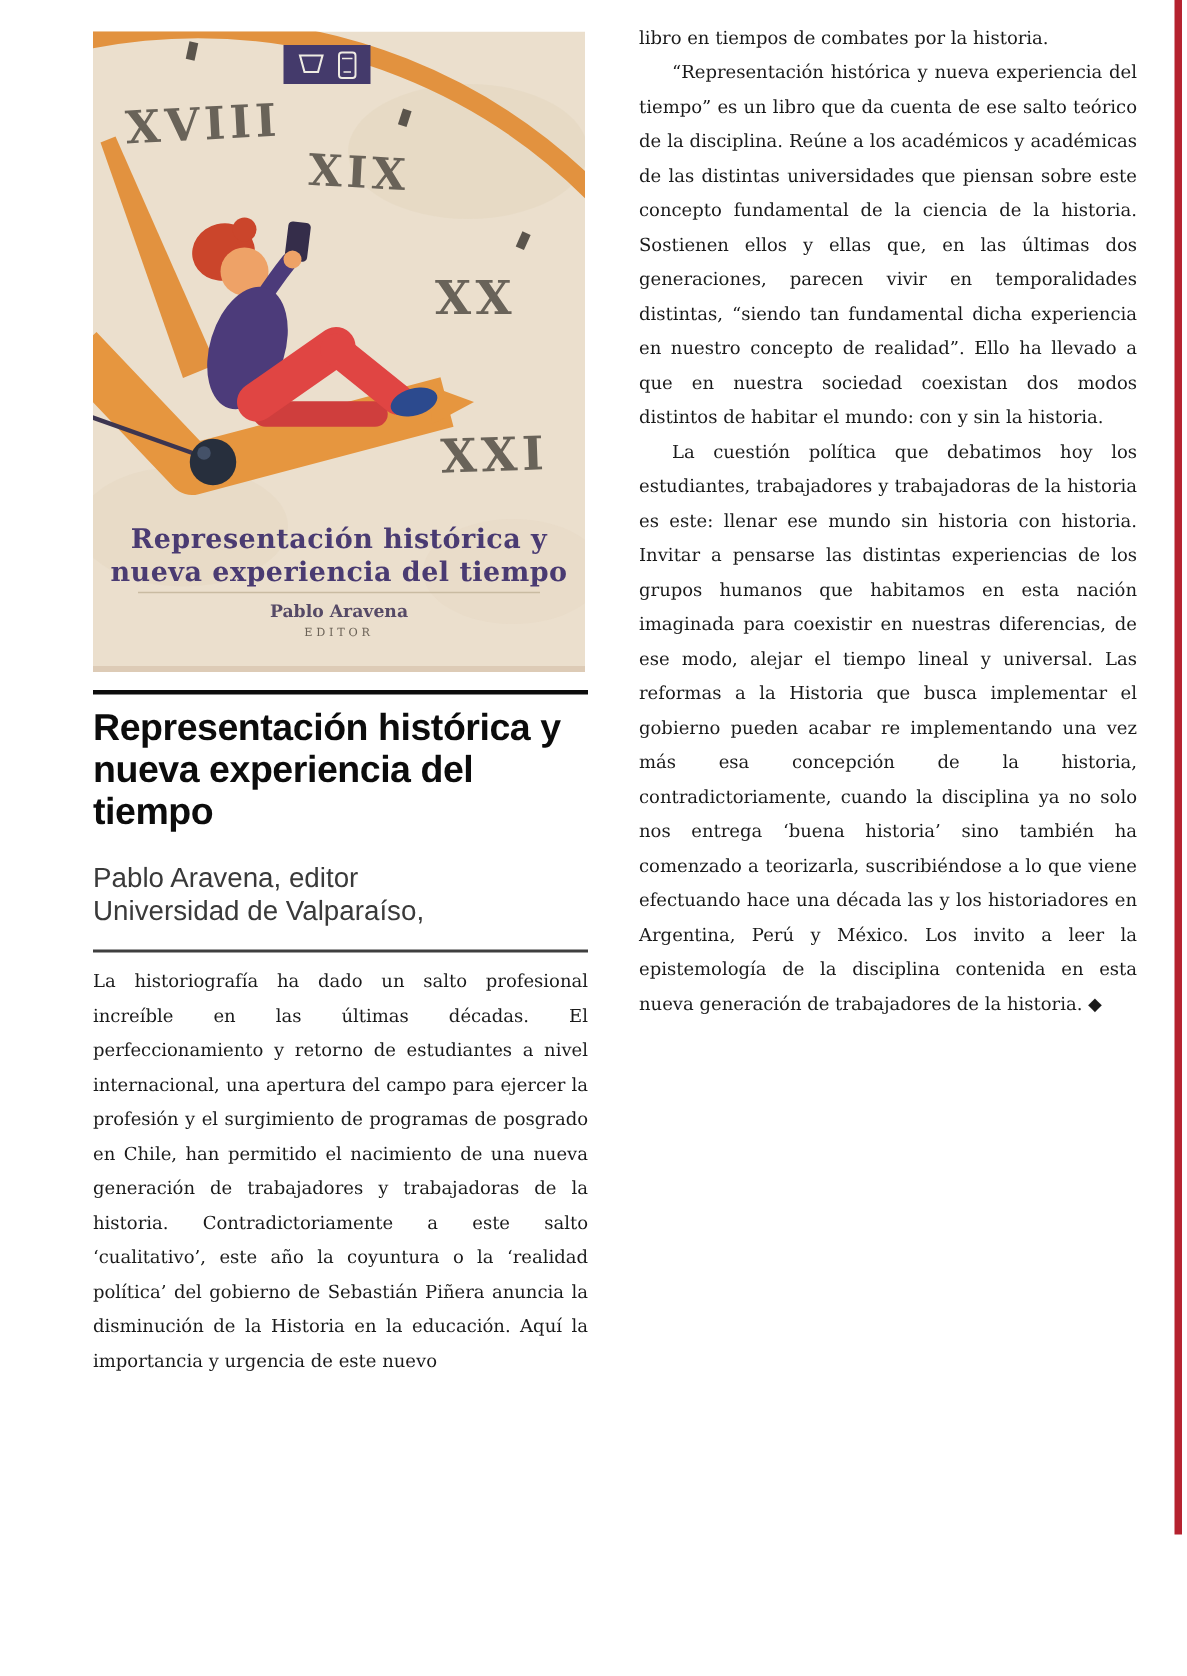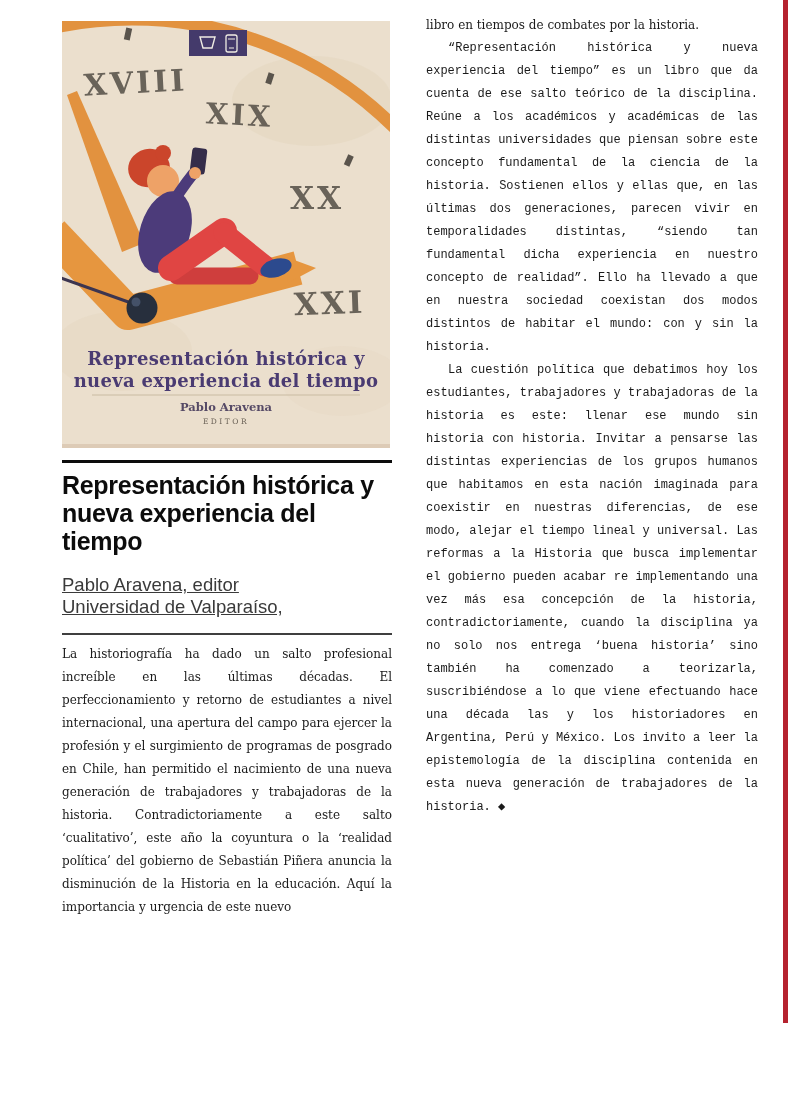--- a/index.html
+++ b/index.html
@@ -29,31 +29,30 @@
     font-weight: bold;
     font-size: 25px; line-height: 28px;
     letter-spacing: -0.3px;
     color: #0c0c0c;
   }
   .byline {
     margin-top: 19px;
     font-family: "Liberation Sans", sans-serif;
     font-size: 18.5px; line-height: 22px;
     color: #3a3a3a;
-    text-decoration: underline;
   }
   .body-copy {
     margin: 8px 0 0 0;
     font-size: 12px; line-height: 23px;
     text-align: justify;
     color: #1a1a1a;
     hyphens: auto;
   }
   .col-right .body-copy { margin: 0; }
-  .indent { text-indent: 22px; font-family: Liberation Mono, monospace; }
+  .indent { text-indent: 22px; }
 
   
   .numeral {
     font-family: "DejaVu Serif", serif;
     font-weight: bold;
     fill: #58524a;
     letter-spacing: 3px;
     opacity: 0.88;
     text-anchor: middle;
   }

